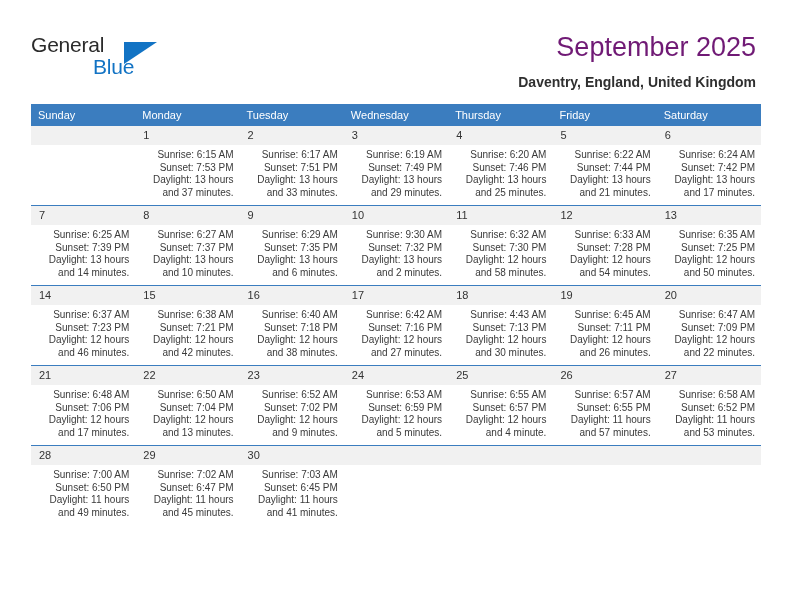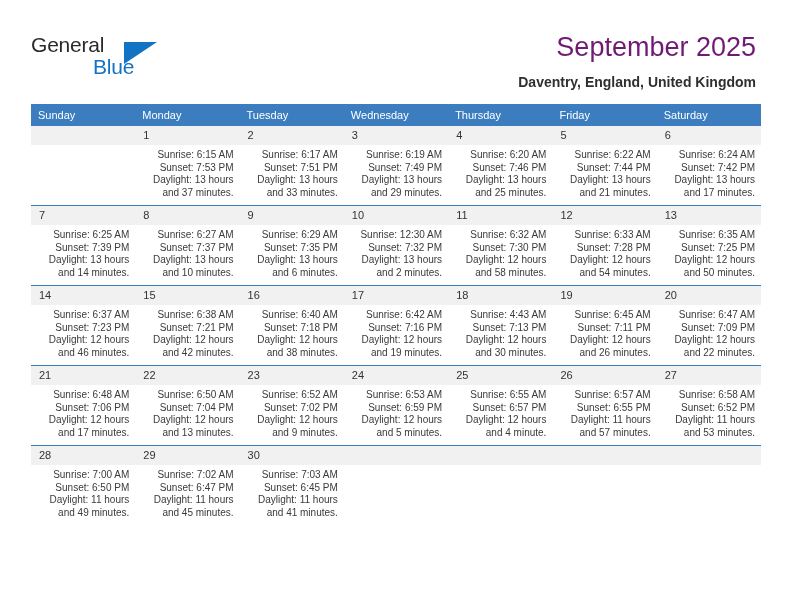--- a/index.html
+++ b/index.html
@@ -285,21 +285,21 @@
               <div>Sunset: 7:35 PM</div>
               <div>Daylight: 13 hours</div>
               <div>and 6 minutes.</div>
             </div>
           </div>
         </td>
         <td>
           <div class="cell">
             <span class="daynum">10</span>
             <div class="details">
-              <div>Sunrise: 12:30 AM</div>
+              <div>Sunrise: 9:30 AM</div>
               <div>Sunset: 7:32 PM</div>
               <div>Daylight: 13 hours</div>
               <div>and 2 minutes.</div>
             </div>
           </div>
         </td>
         <td>
           <div class="cell">
             <span class="daynum">11</span>
             <div class="details">
@@ -368,21 +368,21 @@
             </div>
           </div>
         </td>
         <td>
           <div class="cell">
             <span class="daynum">17</span>
             <div class="details">
               <div>Sunrise: 6:42 AM</div>
               <div>Sunset: 7:16 PM</div>
               <div>Daylight: 12 hours</div>
-              <div>and 19 minutes.</div>
+              <div>and 27 minutes.</div>
             </div>
           </div>
         </td>
         <td>
           <div class="cell">
             <span class="daynum">18</span>
             <div class="details">
               <div>Sunrise: 4:43 AM</div>
               <div>Sunset: 7:13 PM</div>
               <div>Daylight: 12 hours</div>

